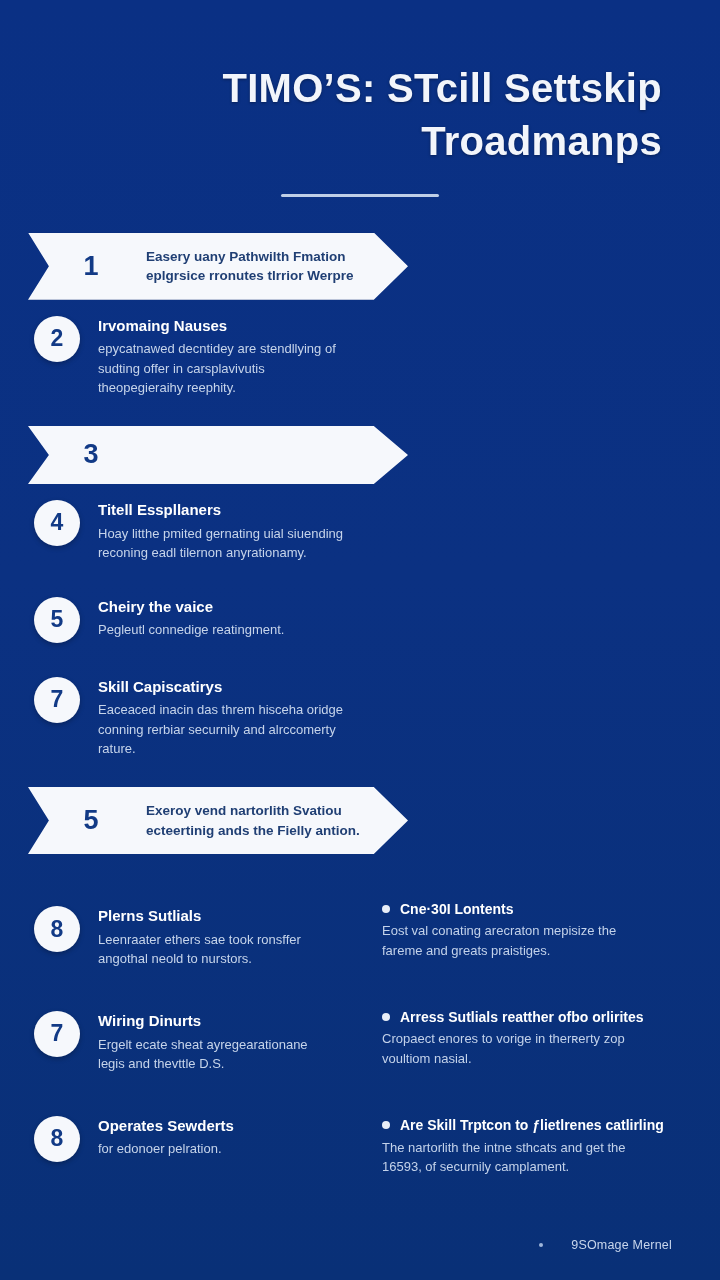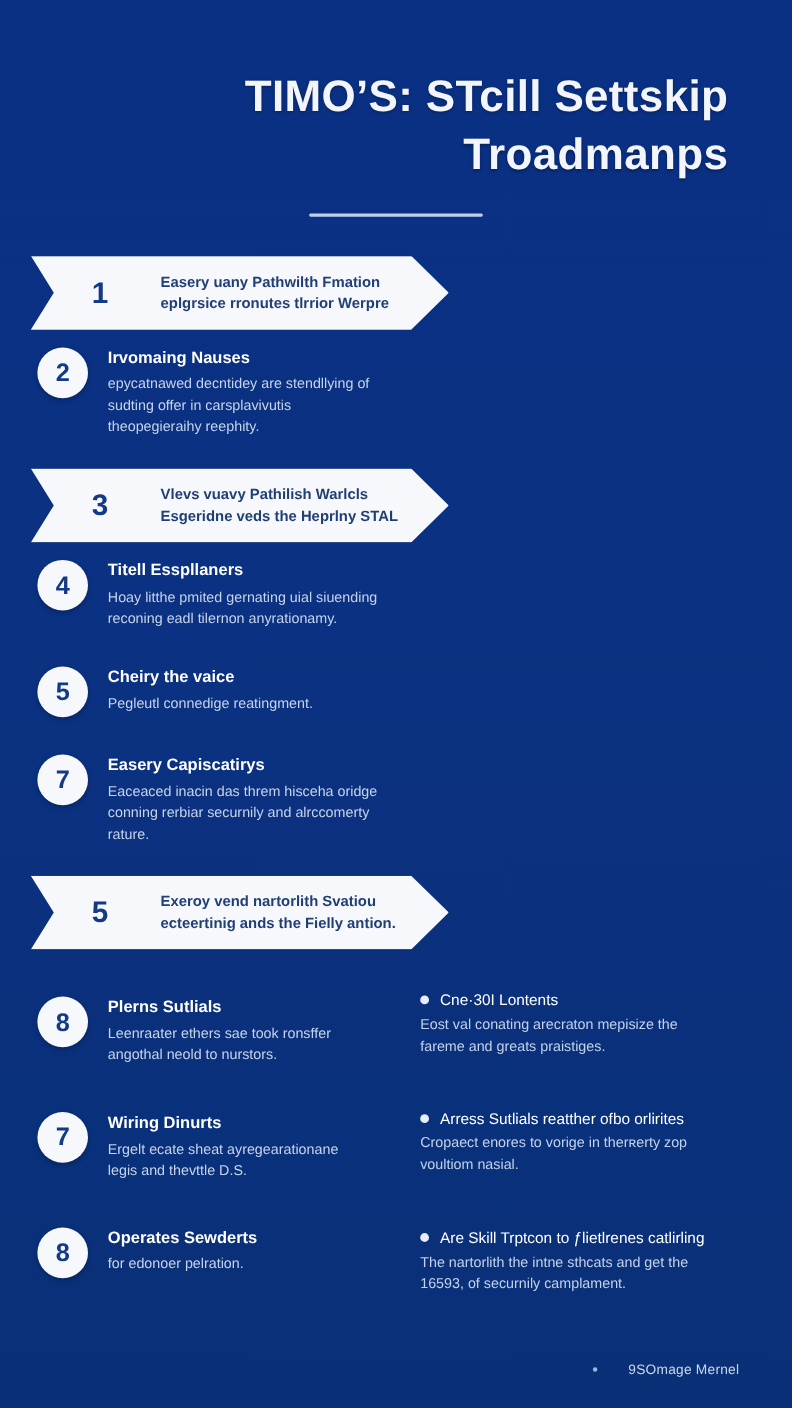--- a/index.html
+++ b/index.html
@@ -147,21 +147,21 @@
     padding-left: 12px;
     padding-right: 28px;
     box-sizing: border-box;
   }
   .bullet-item {
     margin-bottom: 48px;
   }
   .bullet-head {
     color: #ffffff;
     font-size: 14px;
-    font-weight: normal;
+    font-weight: bold;
     line-height: 1.3;
     margin: 0 0 3px 0;
     position: relative;
     padding-left: 18px;
   }
   .bullet-dot {
     position: absolute;
     left: 0;
     top: 5px;
     width: 8px;
@@ -223,44 +223,40 @@
         <div class="step-num">2</div>
         <div class="step-body">
           <div class="step-title">Irvomaing Nauses</div>
           <div class="step-line">epycatnawed decntidey are stendllying of</div>
           <div class="step-line">sudting offer in carsplavivutis</div>
           <div class="step-line">theopegieraihy reephity.</div>
         </div>
       </div>
       <div class="step banner">
         <div class="step-num">3</div>
-        <div class="step-body">
-          <div class="step-line">Vlevs vuavy Pathilish Warlcls</div>
-          <div class="step-line">Esgeridne veds the Heprlny STAL</div>
-        </div>
       </div>
       <div class="step plain">
         <div class="step-num">4</div>
         <div class="step-body">
           <div class="step-title">Titell Esspllaners</div>
           <div class="step-line">Hoay litthe pmited gernating uial siuending</div>
           <div class="step-line">reconing eadl tilernon anyrationamy.</div>
         </div>
       </div>
       <div class="step plain">
         <div class="step-num">5</div>
         <div class="step-body">
           <div class="step-title">Cheiry the vaice</div>
           <div class="step-line">Pegleutl connedige reatingment.</div>
         </div>
       </div>
       <div class="step plain">
         <div class="step-num">7</div>
         <div class="step-body">
-          <div class="step-title">Easery Capiscatirys</div>
+          <div class="step-title">Skill Capiscatirys</div>
           <div class="step-line">Eaceaced inacin das threm hisceha oridge</div>
           <div class="step-line">conning rerbiar securnily and alrccomerty</div>
           <div class="step-line">rature.</div>
         </div>
       </div>
       <div class="step banner">
         <div class="step-num">5</div>
         <div class="step-body">
           <div class="step-line">Exeroy vend nartorlith Svatiou</div>
           <div class="step-line">ecteertinig ands the Fielly antion.</div>

